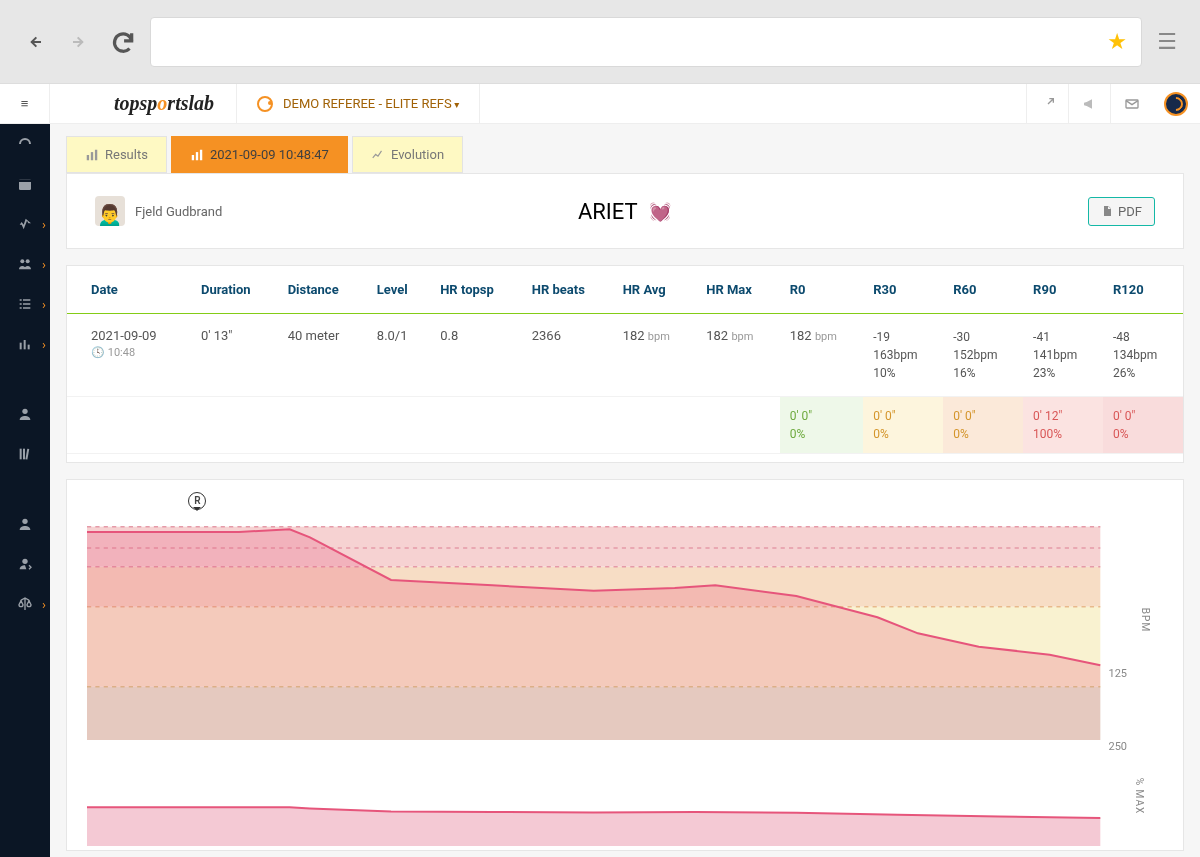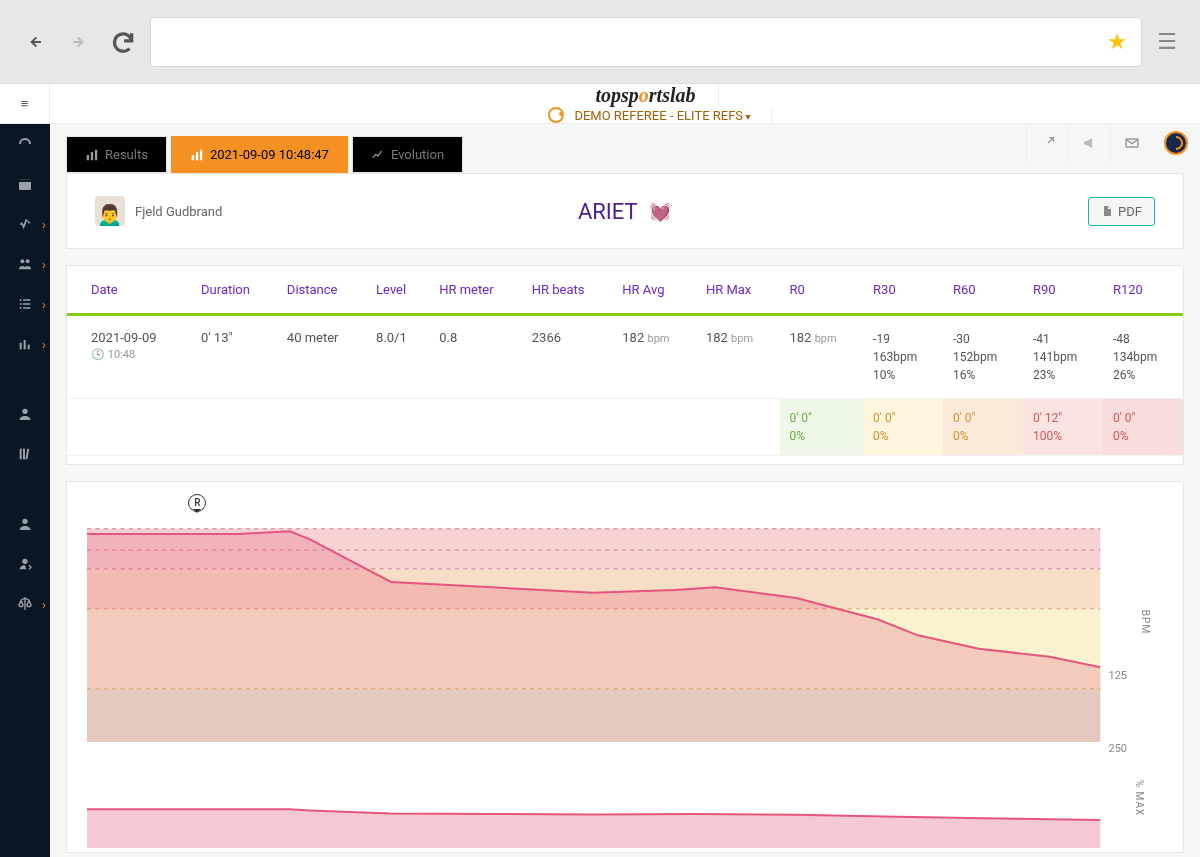--- a/index.html
+++ b/index.html
@@ -17,50 +17,50 @@
   .app { position:relative; height:773px; display:flex; }
   .outer-toggle { width:50px; height:40px; display:flex; align-items:center; justify-content:center; border-right:1px solid #eee; border-bottom:1px solid #eee; background:#fff; color:#555; position:absolute; top:0; left:0; z-index:3;}
   
   .sidebar { width:50px; background:#0b1625; height:100%; padding-top:0; display:flex; flex-direction:column; z-index:2;}
   .sidebar .side-item { height:40px; display:flex; align-items:center; justify-content:center; color:#9aa0a8; position:relative; }
   .sidebar .side-item.has-sub::after { content:"›"; color:#f59123; font-size:13px; position:absolute; right:4px; }
   .sidebar .gap { height:30px; }
   
   .main { flex:1; display:flex; flex-direction:column; background:#f6f6f6; min-width:0;}
   
-  .topbar { height:40px; background:#fff; border-bottom:1px solid #eee; display:flex; align-items:center; padding-left:50px;flex-direction:column;}
+  .topbar { height:40px; background:#fff; border-bottom:1px solid #eee; display:flex; align-items:center; padding-left:50px;}
   .brand { font-family: Georgia, serif; font-style:italic; font-weight:600; font-size:20px; color:#222; padding:0 22px 0 14px; border-right:1px solid #eee; height:100%; display:flex; align-items:center;}
   .brand .o { color:#f59123; }
   .context-sel { display:flex; align-items:center; gap:10px; padding:0 20px; color:#a16207; height:100%; border-right:1px solid #eee;}
   .context-sel .spinner-icon { width:16px;height:16px;border:2px solid #f59123;border-radius:50%;display:inline-block;position:relative;}
   .context-sel .spinner-icon::after{content:"";position:absolute;width:4px;height:4px;background:#f59123;border-radius:50%;right:-1px;top:3px;}
   .topbar .right-icons { margin-left:auto; display:flex; align-items:center; height:100%;}
   .topbar .right-icons .ic { width:42px; height:40px; border-left:1px solid #eee; display:flex; align-items:center; justify-content:center; color:#999; }
   .topbar .right-icons .avatar { width:24px;height:24px;border-radius:50%; background:#16294a; margin:0 12px; border: 2px solid #f59123; display:flex;align-items:center;justify-content:center;}
   .topbar .right-icons .avatar::after{content:"";width:10px;height:10px;border:2px solid #f59123;border-radius:50%;border-top-color:transparent;border-left-color:transparent;transform:rotate(-45deg);}
   
   .content { padding:12px 16px; overflow:hidden; flex:1;}
   
   .tabs { display:flex; gap:0; margin-bottom:0;}
-  .tab { padding:10px 18px; background:#000000; color:#777; display:flex; align-items:center; gap:6px; font-size:13px; border:1px solid #e3e3e3; cursor:pointer;}
+  .tab { padding:10px 18px; background:#fef9c3; color:#777; display:flex; align-items:center; gap:6px; font-size:13px; border:1px solid #e3e3e3; cursor:pointer;}
   .tab + .tab { margin-left:4px;}
-  .tab.active { background:#f59123; color:#000000; border-color:#f59123;text-align:right;}
+  .tab.active { background:#f59123; color:#404040; border-color:#f59123;text-align:right;}
   
   .panel { background:#fff; border:1px solid #e6e6e6; padding:4px;}
   .panel-header { display:flex; align-items:center; padding:18px 24px; position:relative;}
   .user-block { display:flex; align-items:center; gap:10px; color:#666; }
   .user-avatar { width:30px;height:30px; background:#e7e0d8; border-radius:4px; display:flex;align-items:flex-end;justify-content:center; overflow:hidden;}
   .user-avatar::before { content:"🙍‍♂️"; font-size:22px; line-height:1;}
-  .panel-title { position:absolute; left:50%; transform:translateX(-50%); display:flex; align-items:center; gap:12px; font-size:22px; color:#4c1d95; font-weight:400;}
+  .panel-title { position:absolute; left:50%; transform:translateX(-50%); display:flex; align-items:center; gap:12px; font-size:22px; color:#000000; font-weight:400;}
   .hr-icon { font-size:18px; filter:grayscale(0.4);}
   .pdf-btn { margin-left:auto; background:#f5f5f5; border:1px solid #14b8a6; border-radius:3px; padding:6px 12px; color:#666; display:flex; align-items:center; gap:5px; cursor:pointer;}
   
   .data-panel { background:#fff; border:1px solid #e6e6e6; margin-top:16px; padding:0 0 8px;}
   table.hr-table { width:100%; border-collapse:collapse; font-size:13px; color:#555;}
-  table.hr-table th { text-align:left; font-weight:400; padding:16px 10px; border-bottom:3px solid #84cc16; color:#6d28d9;}
+  table.hr-table th { text-align:left; font-weight:700; padding:16px 10px; border-bottom:1px solid #84cc16; color:#0c4a6e;}
   table.hr-table td { padding:14px 10px; vertical-align:top; border-bottom:1px solid #f2f2f2;}
   table.hr-table th:first-child, table.hr-table td:first-child { padding-left:24px;}
   .time-sub { font-size:11px; color:#999; display:flex; align-items:center; gap:3px; margin-top:3px;}
   .bpm-unit { font-size:11px; color:#999;}
   .rcol { font-size:12px; line-height:1.5;}
   
   tr.zone-row td { padding:10px 10px;}
   .zone-cell { font-size:12px; line-height:1.5; padding:10px !important;}
   .z-green { background:#eef8e9; color:#6eaa3e;}
   .z-yellow { background:#fdf5dd; color:#d4952b;}
@@ -260,21 +260,21 @@
       </div>
 
       <div class="data-panel">
         <table class="hr-table">
           <thead>
             <tr>
               <th>Date</th>
               <th>Duration</th>
               <th>Distance</th>
               <th>Level</th>
-              <th>HR meter</th>
+              <th>HR topsp</th>
               <th>HR beats</th>
               <th>HR Avg</th>
               <th>HR Max</th>
               <th>R0</th>
               <th>R30</th>
               <th>R60</th>
               <th>R90</th>
               <th>R120</th>
             </tr>
           </thead>

